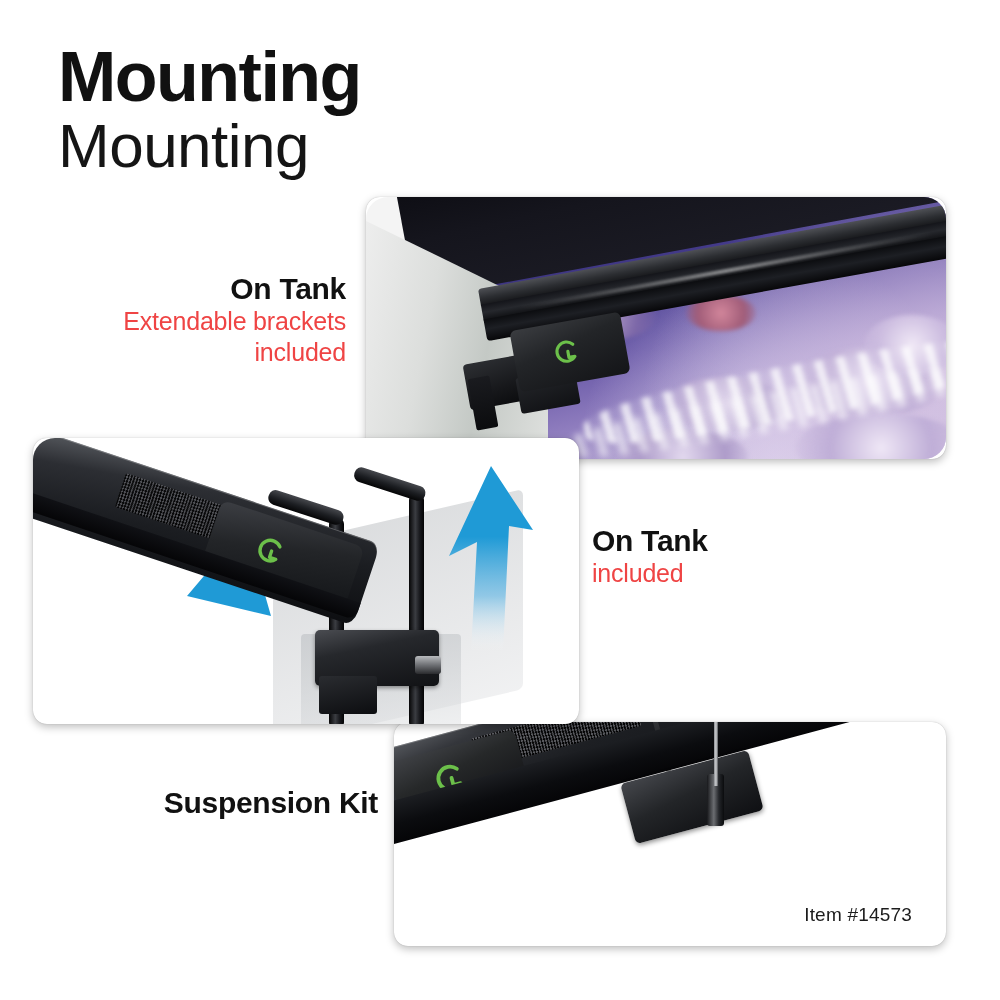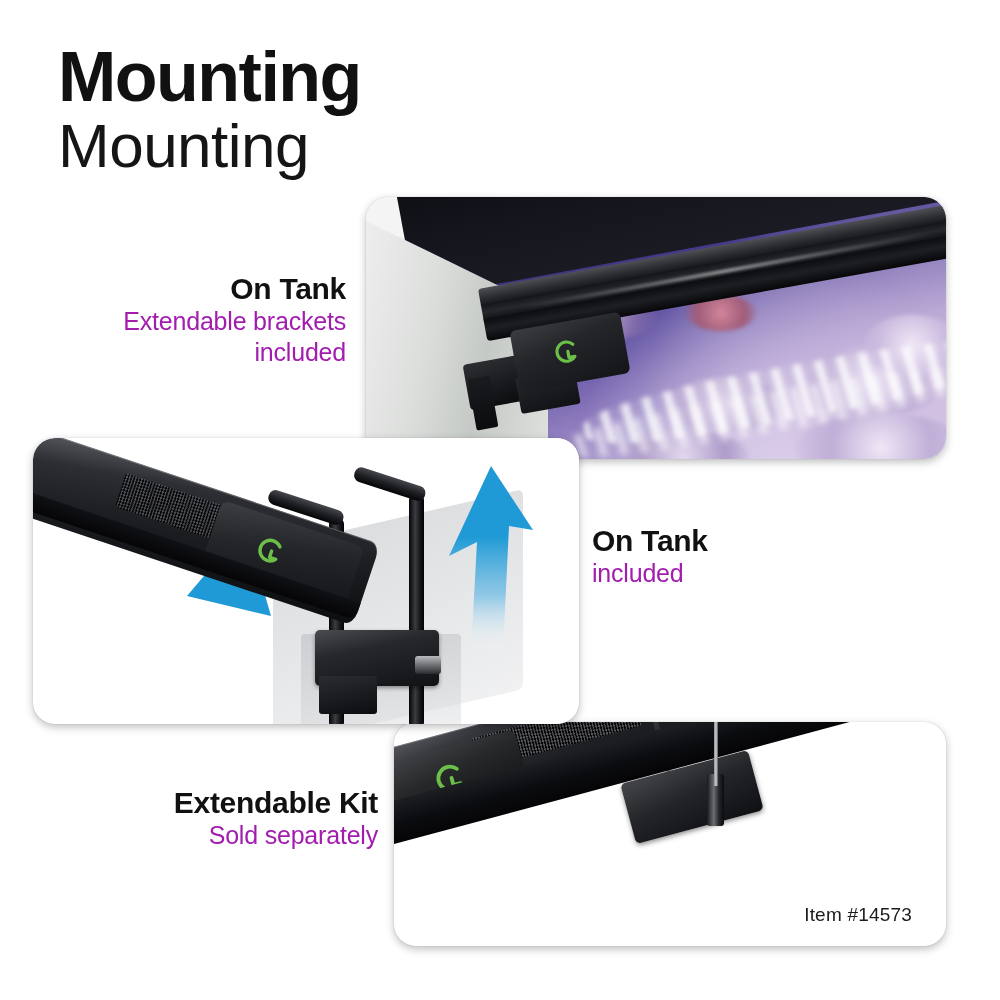--- a/index.html
+++ b/index.html
@@ -49,39 +49,39 @@
   .caption .c-head {
     font-size: 30px;
     font-weight: 700;
     color: #111111;
     line-height: 1.14;
     letter-spacing: -0.3px;
   }
   .caption .c-body {
     font-size: 25px;
     font-weight: 400;
-    color: #a21caf;
+    color: #ef4444;
     line-height: 1.22;
     letter-spacing: -0.2px;
   }
   #caption-on-tank-1 {
     left: 38px; top: 272px; width: 308px; text-align: right;
   }
   #caption-on-tank-2 {
     left: 592px; top: 524px; width: 330px; text-align: left;
   }
   #caption-suspension {
     left: 66px; top: 786px; width: 312px; text-align: right;
   }
 
   
   .panel {
     position: absolute;
     background: #ffffff;
-    border-radius: 22px;
+    border-radius: 14px;
     box-shadow: 0 3px 9px rgba(0,0,0,0.26), 0 0 1px rgba(0,0,0,0.28);
     overflow: hidden;
   }
   .panel-inner {
     position: absolute;
     inset: 0;
     overflow: hidden;
     border-radius: 22px;
   }
 
@@ -340,22 +340,21 @@
     <div class="c-body">Extendable brackets</div>
     <div class="c-body">included</div>
   </div>
 
   <div class="caption" id="caption-on-tank-2">
     <div class="c-head">On Tank</div>
     <div class="c-body">included</div>
   </div>
 
   <div class="caption" id="caption-suspension">
-    <div class="c-head">Extendable Kit</div>
-    <div class="c-body">Sold separately</div>
+    <div class="c-head">Suspension Kit</div>
   </div>
 
   <div class="panel" id="panel-on-tank">
     <div class="panel-inner">
       <div id="p1-scene">
         <div id="p1-water"></div>
 
         <div class="p1-coral" style="left:300px; top:180px; width:120px; height:54px; background:radial-gradient(circle,#ddd2ea 0%,#b9a8d2 60%,rgba(160,140,190,0) 100%);"></div>
         <div class="p1-coral" style="left:430px; top:150px; width:150px; height:70px; background:radial-gradient(circle,#e8dff2 0%,#c2b1d8 55%,rgba(150,130,180,0) 100%);"></div>
         <div class="p1-coral" style="left:498px; top:118px; width:96px; height:60px; background:radial-gradient(circle,#f0e8f6 0%,#cbbbdf 60%,rgba(150,130,180,0) 100%);"></div>

